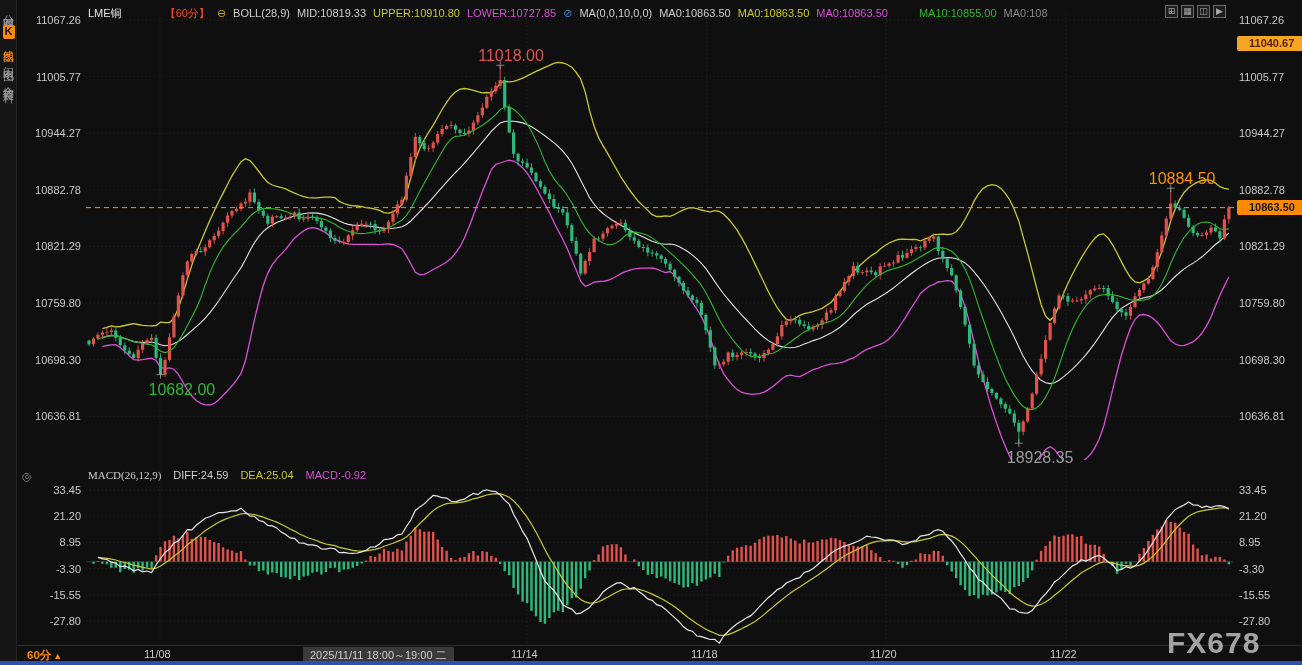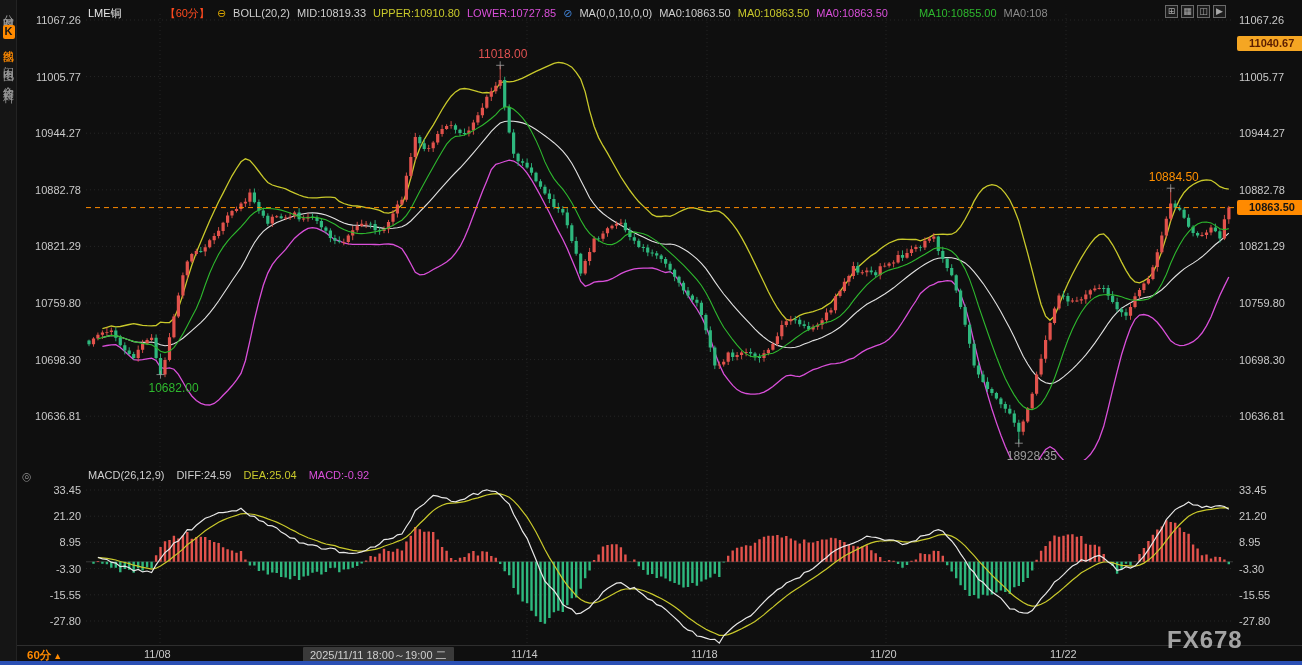--- a/index.html
+++ b/index.html
@@ -29,22 +29,22 @@
   .session{position:absolute;top:647px;left:303px;font-size:11px;color:#cfcfcf;background:#3a3a3a;
        padding:1px 7px;z-index:6;border-radius:1px}
   .period{position:absolute;left:27px;top:648px;color:#ff8a00;font-size:11.5px;font-weight:700;
        z-index:6;cursor:pointer}
   .period .arr{font-size:9px;margin-left:2px}
   .mhdr{position:absolute;left:88px;top:469px;display:flex;gap:12px;font-size:11px;z-index:6;white-space:nowrap}
   .gutter-icon{position:absolute;left:22px;top:470px;color:#909090;font-size:11px;z-index:6;cursor:pointer}
   .vicons{position:absolute;left:1165px;top:5px;display:flex;gap:3px;z-index:7}
   .vic{width:13px;height:13px;border:1px solid #6a6a6a;color:#a8a8a8;font-size:9px;line-height:11px;
        text-align:center;cursor:pointer;background:#1c1c1c}
-  .ann{position:absolute;font-size:12px;z-index:6;white-space:nowrap}
-  .watermark{position:absolute;left:1167px;top:626px;font-size:24px;font-weight:700;color:#c9c9c9;
+  .ann{position:absolute;font-size:16px;z-index:6;white-space:nowrap}
+  .watermark{position:absolute;left:1167px;top:626px;font-size:30px;font-weight:700;color:#c9c9c9;
        opacity:.8;z-index:9;letter-spacing:1px}
   .bluebar{position:absolute;left:0;top:661px;width:1302px;height:4px;background:#2b50b4;z-index:9}
 </style>
 </head>
 <body>
 
 <div class="app">
   <svg id="plot" class="plot" width="1302" height="665">
       <defs>
         <clipPath id="cpP">
@@ -74,21 +74,21 @@
         <path d="M93.5 561.8V563.7M102.4 561.8V563.7M106.9 561.8V564.2M111.3 561.8V567.7M115.8 561.8V567.8M120.3 561.8V572.2M124.8 561.8V568.9M129.2 561.8V569.8M133.7 561.8V572.7M138.2 561.8V568.3M142.6 561.8V570.6M147.1 561.8V567.3M151.6 561.8V568.4M249.9 561.8V565.5M254.4 561.8V565.4M258.9 561.8V571.0M263.3 561.8V570.6M267.8 561.8V574.6M272.3 561.8V572.4M276.7 561.8V573.1M281.2 561.8V577.1M285.7 561.8V577.6M290.1 561.8V579.2M294.6 561.8V576.0M299.1 561.8V580.1M303.6 561.8V576.4M308.0 561.8V575.8M312.5 561.8V572.7M317.0 561.8V571.8M321.4 561.8V574.4M325.9 561.8V571.9M330.4 561.8V567.9M334.9 561.8V567.8M339.3 561.8V572.3M343.8 561.8V569.5M348.3 561.8V569.3M352.7 561.8V567.8M357.2 561.8V565.9M361.7 561.8V563.4M500.2 561.8V564.0M504.7 561.8V571.3M509.2 561.8V575.3M513.6 561.8V588.0M518.1 561.8V594.4M522.6 561.8V601.4M527.1 561.8V603.2M531.5 561.8V610.7M536.0 561.8V616.3M540.5 561.8V621.9M544.9 561.8V623.8M549.4 561.8V617.9M553.9 561.8V612.3M558.3 561.8V610.8M562.8 561.8V612.0M567.3 561.8V605.3M571.8 561.8V598.3M576.2 561.8V597.4M580.7 561.8V588.7M585.2 561.8V578.3M589.6 561.8V570.4M638.8 561.8V566.3M643.3 561.8V570.1M647.8 561.8V574.7M652.2 561.8V574.1M656.7 561.8V577.9M661.2 561.8V576.6M665.6 561.8V578.5M670.1 561.8V581.2M674.6 561.8V583.1M679.0 561.8V584.7M683.5 561.8V587.5M688.0 561.8V587.0M692.4 561.8V583.0M696.9 561.8V585.7M701.4 561.8V581.5M705.9 561.8V579.4M710.3 561.8V577.6M714.8 561.8V573.8M719.3 561.8V577.0M723.7 561.8V562.4M898.1 561.8V564.1M902.5 561.8V567.7M907.0 561.8V564.9M947.2 561.8V565.3M951.7 561.8V571.4M956.2 561.8V578.2M960.6 561.8V585.3M965.1 561.8V590.0M969.6 561.8V595.9M974.1 561.8V595.1M978.5 561.8V598.5M983.0 561.8V594.8M987.5 561.8V595.4M991.9 561.8V594.6M996.4 561.8V592.4M1000.9 561.8V590.4M1005.3 561.8V592.1M1009.8 561.8V594.0M1014.3 561.8V587.3M1018.8 561.8V586.1M1023.2 561.8V582.0M1027.7 561.8V578.1M1032.2 561.8V570.6M1112.6 561.8V566.1M1117.1 561.8V573.7M1121.6 561.8V569.6M1126.0 561.8V563.7M1130.5 561.8V565.5M1228.8 561.8V564.2" stroke="#2eb87e" stroke-width="2.4" fill="none"></path>
         <path d="M97.9 557.7L102.4 557.9L106.9 558.3L111.3 559.1L115.8 560.0L120.3 561.5L124.8 562.5L129.2 563.6L133.7 565.2L138.2 566.1L142.6 567.4L147.1 568.2L151.6 569.1L156.1 568.2L160.5 566.1L165.0 563.1L169.5 560.0L173.9 556.3L178.4 552.9L182.9 549.1L187.3 544.8L191.8 541.5L196.3 538.0L200.8 534.4L205.2 530.8L209.7 527.7L214.2 524.9L218.6 522.2L223.1 520.1L227.6 518.3L232.0 516.7L236.5 515.4L241.0 513.8L245.4 513.5L249.9 514.0L254.4 514.5L258.9 515.8L263.3 517.1L267.8 518.9L272.3 520.5L276.7 522.1L281.2 524.3L285.7 526.5L290.1 529.0L294.6 531.1L299.1 533.7L303.6 535.8L308.0 537.8L312.5 539.3L317.0 540.8L321.4 542.6L325.9 544.0L330.4 544.9L334.9 545.7L339.3 547.3L343.8 548.4L348.3 549.4L352.7 550.3L357.2 550.9L361.7 551.1L366.1 550.9L370.6 550.1L375.1 549.4L379.6 548.2L384.0 546.3L388.5 544.7L393.0 543.3L397.4 541.4L401.9 539.8L406.4 536.9L410.8 533.1L415.3 528.2L419.8 523.5L424.3 519.2L428.7 514.8L433.2 510.6L437.7 507.4L442.1 505.2L446.6 503.7L451.1 503.1L455.5 502.9L460.0 502.3L464.5 501.6L468.9 500.4L473.4 498.8L477.9 497.9L482.4 496.4L486.8 495.0L491.3 494.1L495.8 493.6L500.2 493.9L504.7 495.2L509.2 497.2L513.6 500.9L518.1 505.6L522.6 511.3L527.1 517.2L531.5 524.2L536.0 532.0L540.5 540.7L544.9 549.5L549.4 557.6L553.9 564.8L558.3 571.9L562.8 579.1L567.3 585.3L571.8 590.5L576.2 595.6L580.7 599.5L585.2 601.9L589.6 603.1L594.1 602.8L598.6 601.8L603.0 599.6L607.5 597.2L612.0 594.7L616.5 592.2L620.9 590.1L625.4 589.0L629.9 589.0L634.3 588.7L638.8 589.3L643.3 590.5L647.8 592.3L652.2 594.1L656.7 596.4L661.2 598.5L665.6 600.9L670.1 603.7L674.6 606.8L679.0 610.0L683.5 613.7L688.0 617.4L692.4 620.4L696.9 623.8L701.4 626.6L705.9 629.2L710.3 631.4L714.8 633.2L719.3 635.3L723.7 635.4L728.2 634.6L732.7 632.9L737.1 630.9L741.6 628.8L746.1 626.4L750.6 624.1L755.0 621.4L759.5 618.1L764.0 614.6L768.4 610.8L772.9 607.1L777.4 603.2L781.8 599.8L786.3 596.1L790.8 592.8L795.3 589.7L799.7 587.1L804.2 583.9L808.7 581.1L813.1 578.3L817.6 575.3L822.1 572.1L826.5 568.9L831.0 565.5L835.5 562.1L840.0 559.0L844.4 556.1L848.9 553.6L853.4 551.3L857.8 549.1L862.3 546.9L866.8 544.6L871.3 542.9L875.7 541.7L880.2 541.0L884.7 540.9L889.1 540.6L893.6 540.5L898.1 540.8L902.5 541.7L907.0 542.1L911.5 542.0L915.9 541.7L920.4 540.4L924.9 539.3L929.4 538.3L933.8 536.7L938.3 535.1L942.8 534.3L947.2 534.8L951.7 536.1L956.2 538.5L960.6 541.9L965.1 545.9L969.6 550.8L974.1 555.6L978.5 560.8L983.0 565.6L987.5 570.4L991.9 575.1L996.4 579.5L1000.9 583.6L1005.3 587.9L1009.8 592.5L1014.3 596.2L1018.8 599.6L1023.2 602.5L1027.7 604.9L1032.2 606.1L1036.6 605.8L1041.1 604.3L1045.6 602.0L1050.0 599.0L1054.5 595.3L1059.0 591.7L1063.5 587.9L1067.9 584.0L1072.4 580.0L1076.9 576.5L1081.3 572.8L1085.8 570.2L1090.3 567.7L1094.8 565.3L1099.2 563.1L1103.7 562.0L1108.2 562.0L1112.6 562.6L1117.1 564.3L1121.6 565.4L1126.0 565.7L1130.5 566.2L1135.0 566.2L1139.5 565.1L1143.9 563.1L1148.4 560.1L1152.9 556.3L1157.3 551.7L1161.8 546.6L1166.3 540.6L1170.7 534.9L1175.2 529.4L1179.7 524.5L1184.1 520.2L1188.6 516.2L1193.1 513.7L1197.6 511.8L1202.0 510.9L1206.5 509.9L1211.0 509.4L1215.4 508.6L1219.9 508.0L1224.4 507.6L1228.8 508.0" stroke="#c9c92b" stroke-width="1.2" fill="none"></path>
         <path d="M97.9 557.2L102.4 558.9L106.9 559.5L111.3 562.2L115.8 563.1L120.3 566.7L124.8 566.1L129.2 567.7L133.7 570.8L138.2 569.4L142.6 571.9L147.1 571.0L151.6 572.5L156.1 564.8L160.5 558.5L165.0 552.6L169.5 549.0L173.9 543.0L178.4 541.0L182.9 535.6L187.3 529.7L191.8 529.8L196.3 525.3L200.8 521.7L205.2 518.2L209.7 516.7L214.2 514.7L218.6 512.6L223.1 512.7L227.6 511.9L232.0 510.9L236.5 510.8L241.0 508.3L245.4 512.2L249.9 515.9L254.4 516.4L258.9 520.5L263.3 521.6L267.8 525.4L272.3 525.9L276.7 527.9L281.2 532.1L285.7 534.6L290.1 537.9L294.6 538.3L299.1 543.0L303.6 543.2L308.0 544.9L312.5 544.9L317.0 545.8L321.4 549.0L325.9 549.1L330.4 548.0L334.9 548.8L339.3 552.6L343.8 552.3L348.3 553.2L352.7 553.3L357.2 553.0L361.7 551.9L366.1 550.3L370.6 547.1L375.1 546.8L379.6 544.0L384.0 539.6L388.5 539.2L393.0 538.2L397.4 534.8L401.9 534.0L406.4 526.5L410.8 520.0L415.3 510.5L419.8 506.9L424.3 503.9L428.7 499.4L433.2 495.5L437.7 496.1L442.1 497.7L446.6 498.1L451.1 501.3L455.5 501.9L460.0 500.2L464.5 499.2L468.9 496.1L473.4 493.4L477.9 494.7L482.4 491.0L486.8 489.8L491.3 491.2L495.8 491.5L500.2 495.0L504.7 500.1L509.2 504.0L513.6 514.2L518.1 522.2L522.6 531.4L527.1 538.3L531.5 549.1L536.0 559.8L540.5 571.2L544.9 581.1L549.4 586.1L553.9 590.5L558.3 596.8L562.8 604.6L567.3 607.4L571.8 609.1L576.2 613.8L580.7 613.1L585.2 610.3L589.6 607.5L594.1 601.9L598.6 598.2L603.0 591.9L607.5 588.6L612.0 585.8L616.5 583.2L620.9 582.7L625.4 585.4L629.9 588.8L634.3 587.5L638.8 591.6L643.3 594.7L647.8 598.9L652.2 600.4L656.7 604.6L661.2 606.1L665.6 609.4L670.1 613.6L674.6 617.6L679.0 621.7L683.5 626.8L688.0 630.2L692.4 631.2L696.9 636.0L701.4 636.7L705.9 638.1L710.3 639.5L714.8 639.3L719.3 643.1L723.7 635.8L728.2 631.5L732.7 627.2L737.1 623.8L741.6 621.1L746.1 618.0L750.6 615.9L755.0 611.6L759.5 606.7L764.0 601.9L768.4 597.5L772.9 593.8L777.4 589.6L781.8 587.5L786.3 583.0L790.8 581.0L795.3 578.8L799.7 577.7L804.2 572.5L808.7 571.2L813.1 568.5L817.6 564.8L822.1 560.7L826.5 557.5L831.0 553.2L835.5 550.2L840.0 548.0L844.4 546.1L848.9 544.7L853.4 543.1L857.8 541.3L862.3 539.1L866.8 536.1L871.3 537.0L875.7 537.4L880.2 538.6L884.7 540.4L889.1 539.8L893.6 540.0L898.1 542.0L902.5 544.7L907.0 543.7L911.5 541.5L915.9 540.6L920.4 536.1L924.9 535.4L929.4 534.4L933.8 531.0L938.3 529.7L942.8 531.2L947.2 536.5L951.7 541.0L956.2 546.8L960.6 553.8L965.1 560.2L969.6 568.1L974.1 572.5L978.5 579.5L983.0 582.3L987.5 587.4L991.9 591.7L996.4 595.0L1000.9 598.1L1005.3 603.3L1009.8 608.9L1014.3 609.1L1018.8 612.0L1023.2 612.8L1027.7 613.1L1032.2 610.6L1036.6 604.8L1041.1 598.6L1045.6 593.9L1050.0 588.6L1054.5 582.0L1059.0 578.9L1063.5 574.6L1067.9 570.1L1072.4 566.0L1076.9 563.7L1081.3 559.7L1085.8 561.0L1090.3 559.1L1094.8 556.6L1099.2 555.4L1103.7 558.0L1108.2 561.9L1112.6 564.8L1117.1 570.4L1121.6 569.4L1126.0 566.7L1130.5 568.1L1135.0 566.1L1139.5 561.1L1143.9 556.1L1148.4 549.6L1152.9 542.5L1157.3 535.3L1161.8 528.7L1166.3 519.5L1170.7 514.7L1175.2 509.6L1179.7 507.1L1184.1 505.0L1188.6 501.9L1193.1 505.0L1197.6 505.1L1202.0 507.6L1206.5 506.2L1211.0 507.6L1215.4 506.0L1219.9 505.6L1224.4 506.5L1228.8 509.2" stroke="#e8e8e8" stroke-width="1.2" fill="none"></path>
       </g>
       <path d="M86 207.6H1234" stroke="#ff8a00" stroke-width="1" fill="none" stroke-dasharray="5 4"></path>
     </svg>
   <div class="hdr">
       <span class="hitem" style="color: rgb(232, 232, 232);">LME铜</span>
       <span class="hitem" style="color: rgb(255, 74, 31); margin-left: 36px;">【60分】</span>
       <span class="hitem hicon" style="color: rgb(216, 164, 0);">⊖</span>
-      <span class="hitem" style="color: rgb(207, 207, 207);">BOLL(20,2)</span>
+      <span class="hitem" style="color: rgb(207, 207, 207);">BOLL(28,9)</span>
       <span class="hitem" style="color: rgb(207, 207, 207); text-align: center;">MID:10819.33</span>
       <span class="hitem" style="color: rgb(201, 201, 43);">UPPER:10910.80</span>
       <span class="hitem" style="color: rgb(217, 79, 217);">LOWER:10727.85</span>
       <span class="hitem hicon" style="color: rgb(63, 127, 208);">⊘</span>
       <span class="hitem" style="color: rgb(207, 207, 207);">MA(0,0,10,0,0)</span>
       <span class="hitem" style="color: rgb(207, 207, 207);">MA0:10863.50</span>
       <span class="hitem" style="color: rgb(201, 201, 43);">MA0:10863.50</span>
       <span class="hitem" style="color: rgb(217, 79, 217);">MA0:10863.50</span>
       <span class="hitem" style="color: rgb(46, 184, 46); padding-left: 24px;">MA10:10855.00</span>
       <span class="hitem" style="color: rgb(138, 138, 138);">MA0:108</span>
@@ -101,21 +101,21 @@
     </div>
   <div class="vicons">
       <span class="vic">⊞</span>
       <span class="vic">▦</span>
       <span class="vic">◫</span>
       <span class="vic">▶</span>
     </div>
   <div class="badge upper" style="top: 36.4761px;">11040.67</div>
   <div class="badge last" style="top: 199.561px;">10863.50</div>
   <div class="mhdr">
-      <span style="color: rgb(207, 207, 207);">MACD(26,12,9)</span>
+      <span style="color: rgb(207, 207, 207); font-family: Liberation Serif, serif;">MACD(26,12,9)</span>
       <span style="color: rgb(207, 207, 207);">DIFF:24.59</span>
       <span style="color: rgb(201, 201, 43);">DEA:25.04</span>
       <span style="color: rgb(217, 79, 217);">MACD:-0.92</span>
     </div>
   <div class="gutter-icon">◎</div>
   <div class="period"><span>60分</span><span class="arr">▲</span></div>
   <div class="session">2025/11/11 18:00～19:00 二</div>
   <div class="watermark">FX678</div>
   <div class="bluebar"></div>
 <div class="tick left" style="top: 14px;">11067.26</div>

